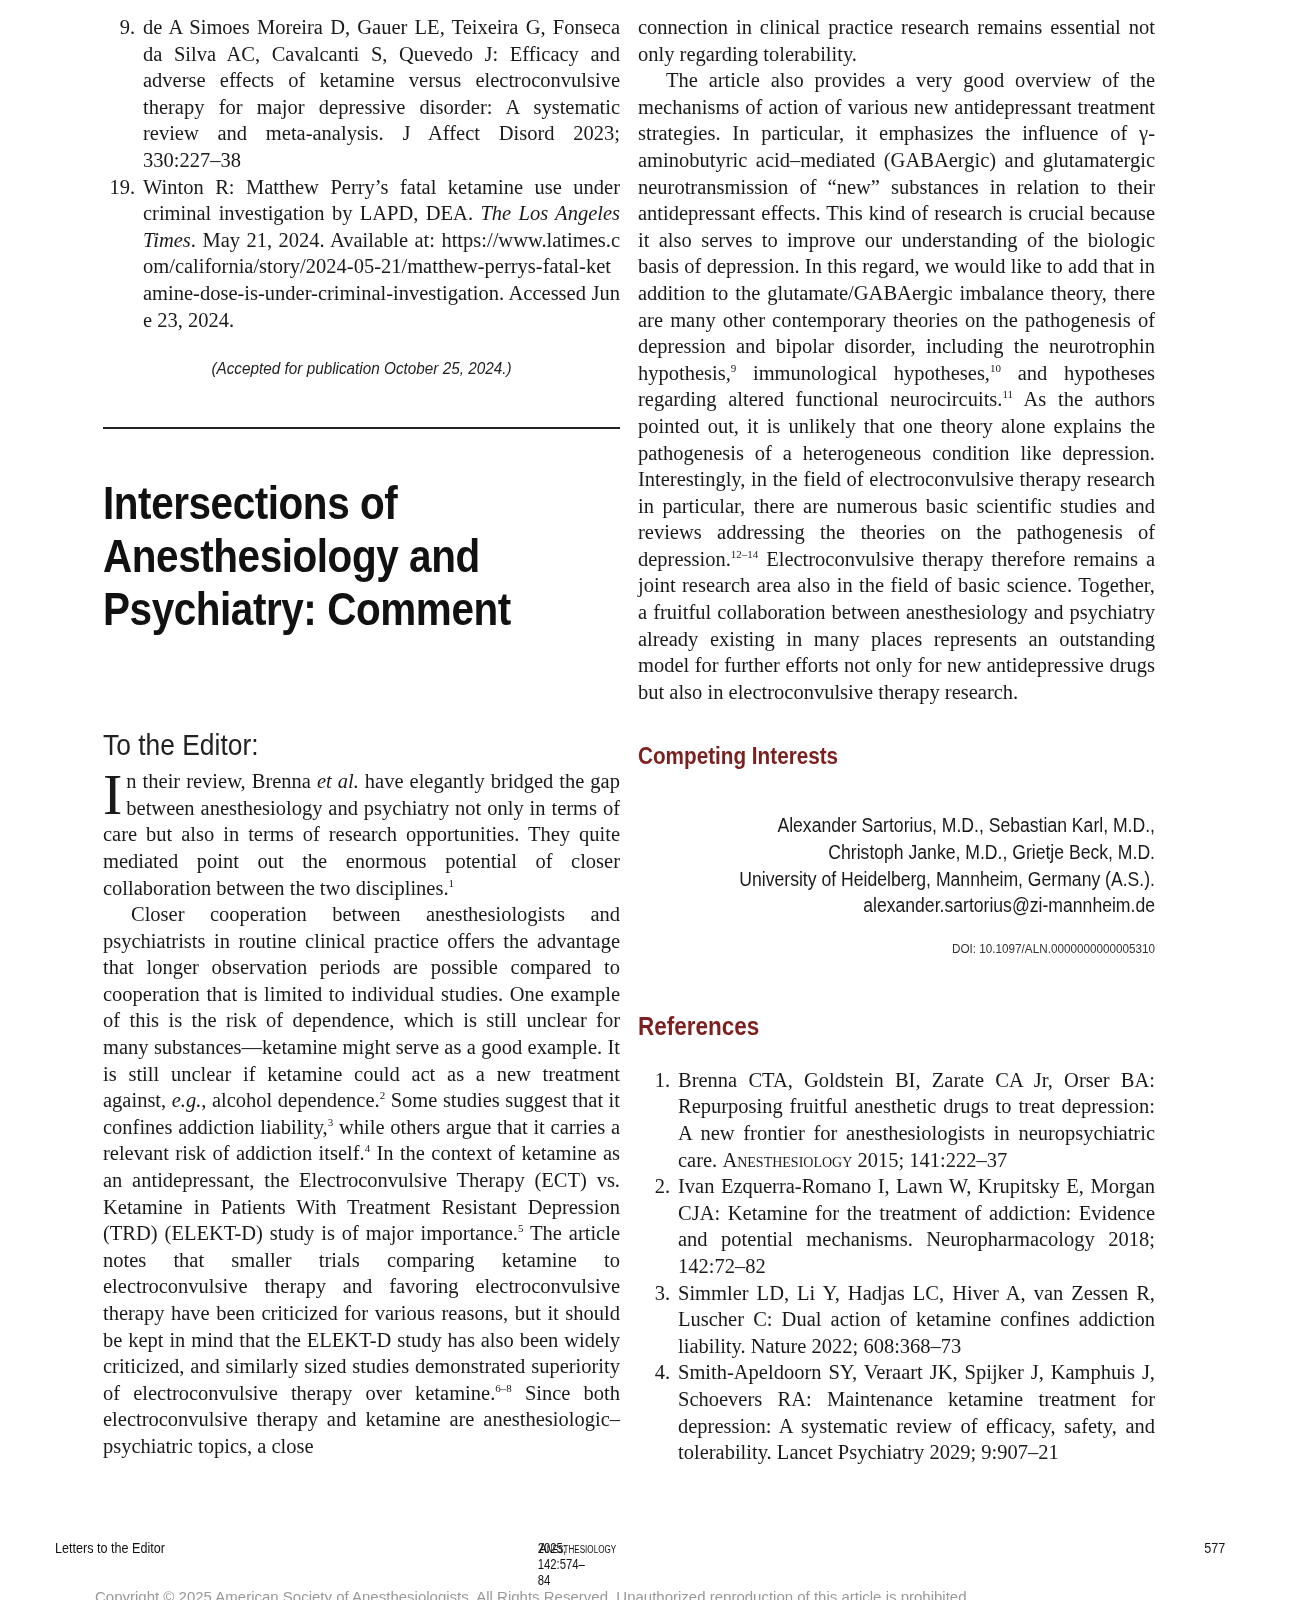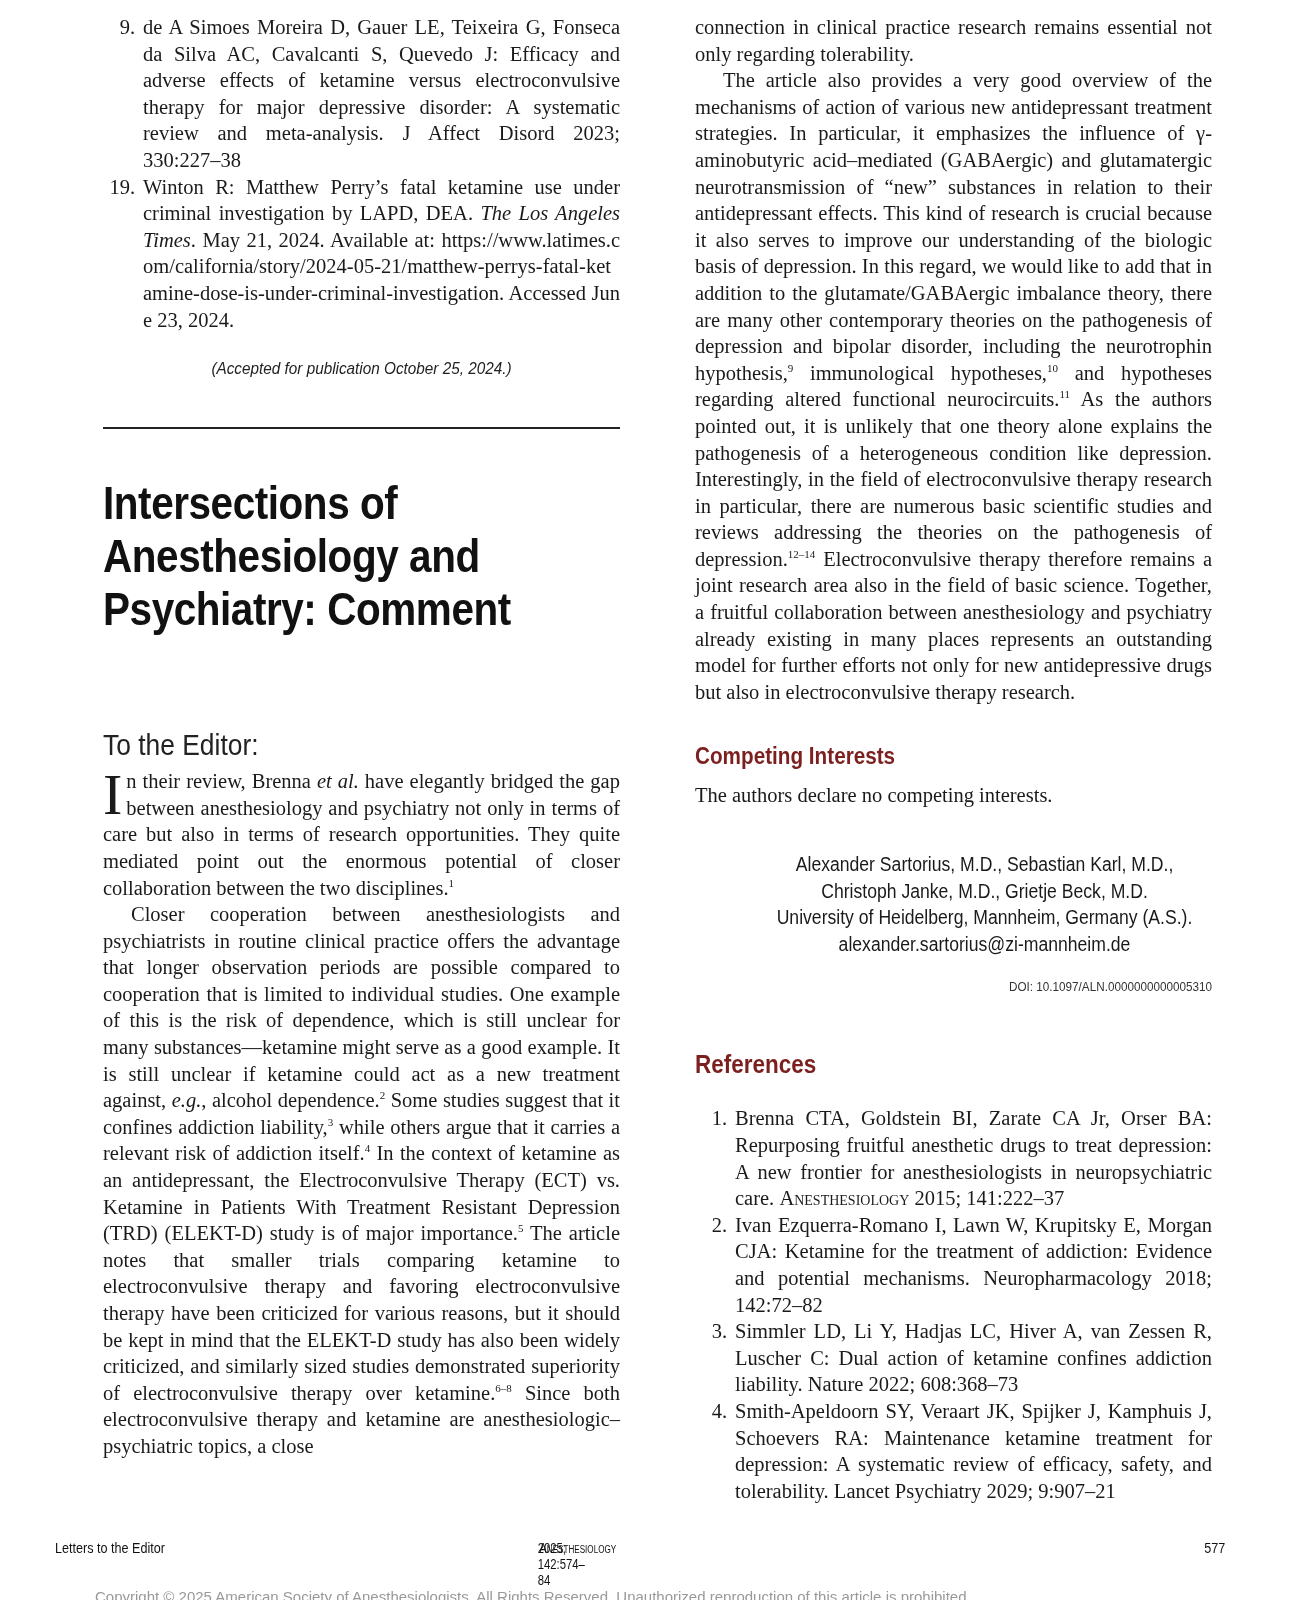--- a/index.html
+++ b/index.html
@@ -1,36 +1,36 @@
 <!DOCTYPE html>
 <html><head>
 <meta charset="utf-8">
 <style>
   html, body { margin: 0; padding: 0; background: #ffffff; }
   body { width: 1289px; height: 1600px; position: relative; overflow: hidden; color: #1a1a1a; }
   .serif { font-family: "Liberation Serif", "DejaVu Serif", serif; }
   .sans { font-family: "Liberation Sans", "DejaVu Sans", sans-serif; }
   .col { position: absolute; top: 14px; width: 517px; }
   .col-left { left: 103px; }
-  .col-right { left: 695px; }
+  .col-right { left: 638px; }
   p, .ref-text { margin: 0; font-size: 20.5px; line-height: 26.6px; text-align: justify; }
   .indent { text-indent: 28px; }
   .ref { display: flex; font-size: 20.5px; line-height: 26.6px; }
   .ref-num { width: 40px; flex: 0 0 40px; text-align: right; padding-right: 8px; box-sizing: border-box; }
   .ref-text { flex: 1; }
   .ref-cont { padding-left: 40px; }
   .accepted { text-align: center; font-style: italic; font-size: 17px; margin-top: 26px; color: #222; transform: scaleX(0.9); }
   .rule { border: 0; border-top: 2px solid #222; margin: 48px 0 0 0; }
   .title { font-weight: bold; font-size: 46px; line-height: 53px; margin: 48px 0 0 0; letter-spacing: -0.5px; transform: scaleX(0.88); transform-origin: left top; color: #111; }
   .to-editor { font-size: 30px; margin: 92px 0 0 0; font-weight: normal; transform: scaleX(0.88); transform-origin: left top; color: #222; }
   .dropcap { float: left; font-size: 58px; line-height: 46px; margin: 4px 4px 0 0; }
   sup { font-size: 11px; line-height: 0; vertical-align: 8px; }
   .section-head { color: #7c1f1f; font-size: 23px; margin: 38px 0 12px 0; transform: scaleX(0.9); transform-origin: left top; }
   .section-head.bold { font-weight: bold; font-size: 25px; margin-top: 56px; margin-bottom: 26px; }
-  .sig { text-align: center; font-size: 20px; line-height: 26.6px; margin-top: 42px; }
+  .sig { text-align: right; font-size: 20px; line-height: 26.6px; margin-top: 42px; }
   .sig span { display: block; transform: scaleX(0.88); transform-origin: right top; }
   .doi { text-align: right; font-size: 13px; margin-top: 22px; transform: scaleX(0.9); transform-origin: right top; color: #333; }
   .smallcaps { font-variant: small-caps; }
   .footer { position: absolute; top: 1540px; left: 55px; width: 1170px; font-size: 14px; color: #111; }
   .footer span { position: absolute; top: 0; transform: scaleX(0.9); }
   .f-left { left: 0; transform-origin: left top; }
   .f-center { left: 480px; }
   .f-right { right: 0; transform-origin: right top; }
   .copyright { position: absolute; top: 1588px; left: 95px; font-size: 15px; color: #999; white-space: nowrap; }
 </style>
@@ -59,21 +59,20 @@
 
   <p class="indent"><span>Closer cooperation between anesthesiologists and psychiatrists in routine clinical practice offers the advantage that longer observation periods are possible compared to cooperation that is limited to individual studies. One example of this is the risk of dependence, which is still unclear for many substances—ketamine might serve as a good example. It is still unclear if ketamine could act as a new treatment against, </span><i>e.g.</i><span>, alcohol dependence.</span><sup>2</sup><span> Some studies suggest that it confines addiction liability,</span><sup>3</sup><span> while others argue that it carries a relevant risk of addiction itself.</span><sup>4</sup><span> In the context of ketamine as an antidepressant, the Electroconvulsive Therapy (ECT) vs. Ketamine in Patients With Treatment Resistant Depression (TRD) (ELEKT-D) study is of major importance.</span><sup>5</sup><span> The article notes that smaller trials comparing ketamine to electroconvulsive therapy and favoring electroconvulsive therapy have been criticized for various reasons, but it should be kept in mind that the ELEKT-D study has also been widely criticized, and similarly sized studies demonstrated superiority of electroconvulsive therapy over ketamine.</span><sup>6–8</sup><span> Since both electroconvulsive therapy and ketamine are anesthesiologic–psychiatric topics, a close</span></p>
 </div>
 
 <div class="col col-right serif">
   <p>connection in clinical practice research remains essential not only regarding tolerability.</p>
 
   <p class="indent"><span>The article also provides a very good overview of the mechanisms of action of various new antidepressant treatment strategies. In particular, it emphasizes the influence of γ-aminobutyric acid–mediated (GABAergic) and glutamatergic neurotransmission of “new” substances in relation to their antidepressant effects. This kind of research is crucial because it also serves to improve our understanding of the biologic basis of depression. In this regard, we would like to add that in addition to the glutamate/GABAergic imbalance theory, there are many other contemporary theories on the pathogenesis of depression and bipolar disorder, including the neurotrophin hypothesis,</span><sup>9</sup><span> immunological hypotheses,</span><sup>10</sup><span> and hypotheses regarding altered functional neurocircuits.</span><sup>11</sup><span> As the authors pointed out, it is unlikely that one theory alone explains the pathogenesis of a heterogeneous condition like depression. Interestingly, in the field of electroconvulsive therapy research in particular, there are numerous basic scientific studies and reviews addressing the theories on the pathogenesis of depression.</span><sup>12–14</sup><span> Electroconvulsive therapy therefore remains a joint research area also in the field of basic science. Together, a fruitful collaboration between anesthesiology and psychiatry already existing in many places represents an outstanding model for further efforts not only for new antidepressive drugs but also in electroconvulsive therapy research.</span></p>
 
   <h3 class="section-head sans">Competing Interests</h3>
-  <p style="text-align:left;">The authors declare no competing interests.</p>
 
   <div class="sig sans">
     <span>Alexander Sartorius, M.D., Sebastian Karl, M.D.,</span>
     <span>Christoph Janke, M.D., Grietje Beck, M.D.</span>
     <span>University of Heidelberg, Mannheim, Germany (A.S.).</span>
     <span>alexander.sartorius@zi-mannheim.de</span>
   </div>
 
   <div class="doi sans">DOI: 10.1097/ALN.0000000000005310</div>
 

